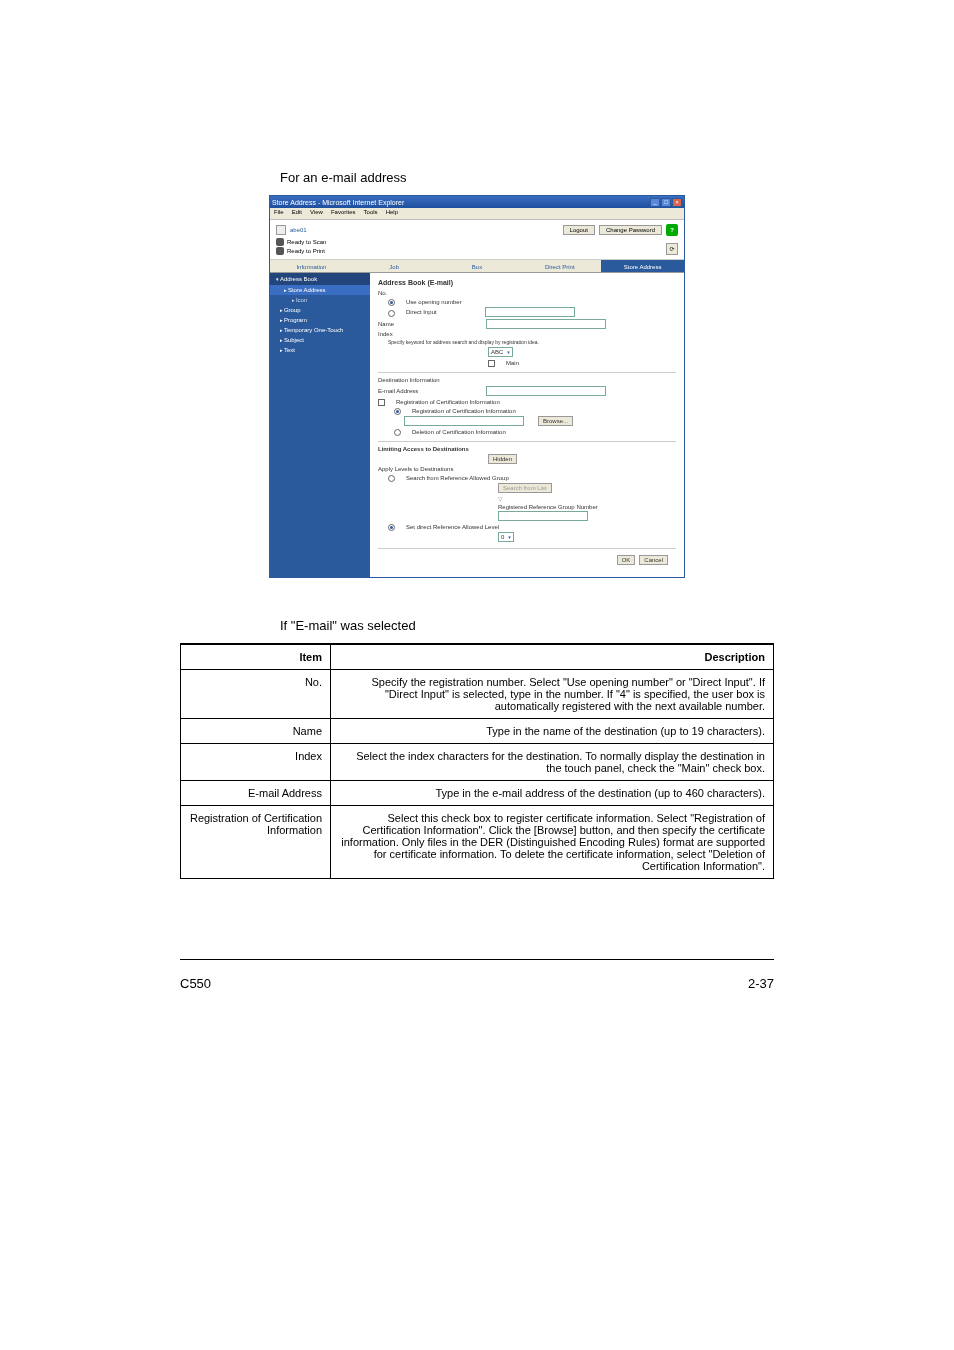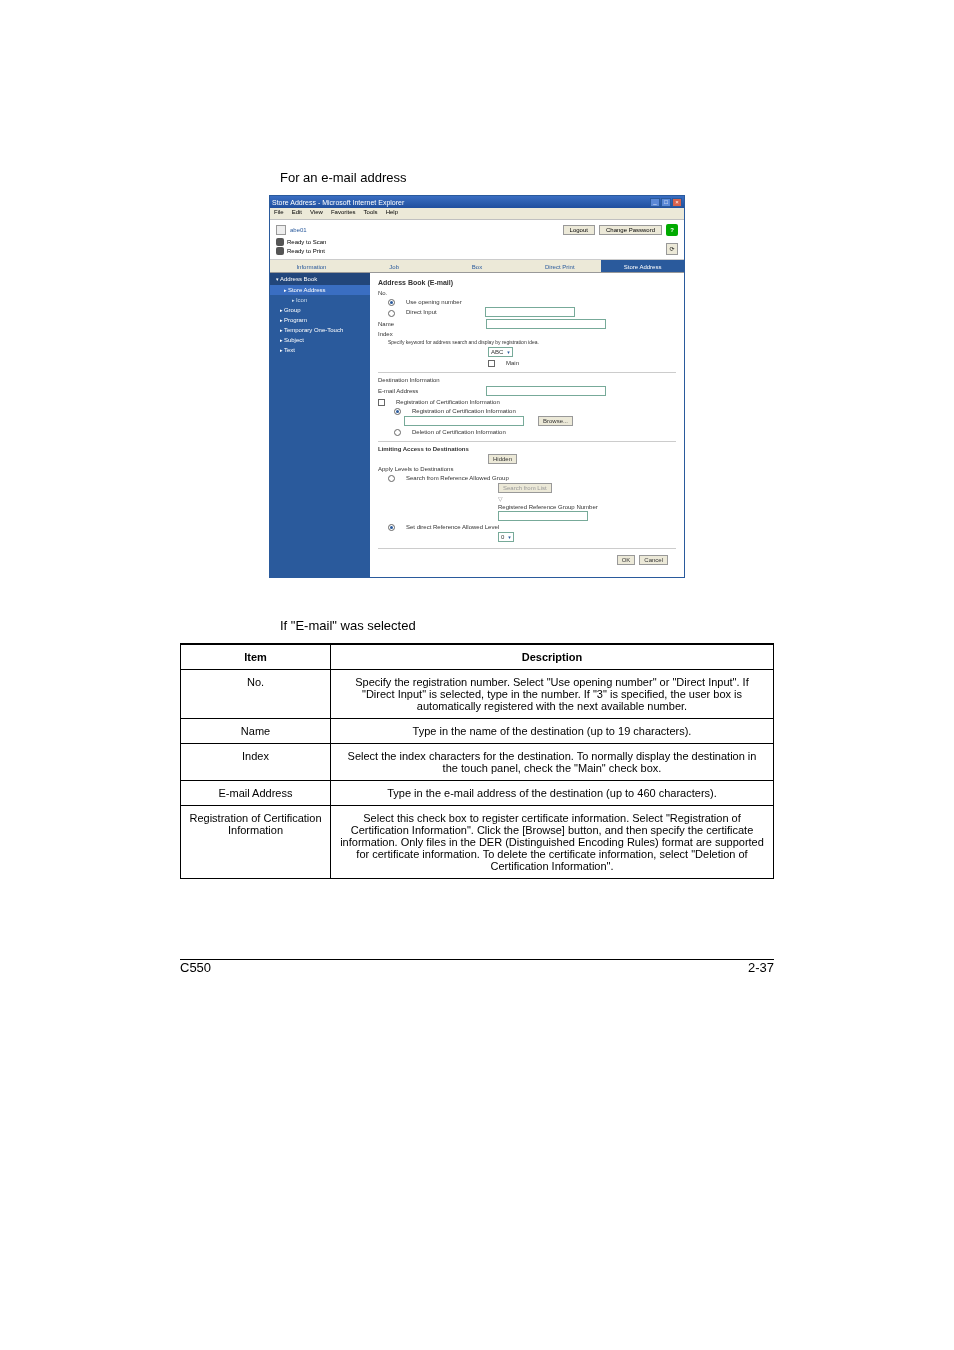--- a/index.html
+++ b/index.html
@@ -110,25 +110,25 @@
   .select::after{content:"▾";color:#2a5a9c;font-size:5px;}
   .groupbox{ margin:6px 0;}
   .smallbtn{ border:1px solid #999;background:#ece9d8;padding:1px 4px;display:inline-block;}
   .smallbtn.disabled{ color:#999;}
   .shortinput{width:90px !important;}
   .bottombar{ display:flex;justify-content:flex-end;gap:4px;padding:6px 8px;border-top:1px solid #ccc;}
   
   .subsection{ font-size:13px;margin:40px 0 10px 100px;}
   
   table.spec{ width:100%;border-collapse:collapse;font-size:11px;margin:0;}
-  table.spec th,table.spec td{ border:1px solid #000;padding:6px 8px;vertical-align:top;text-align:center;}
+  table.spec th,table.spec td{ border:1px solid #000;padding:6px 8px;vertical-align:top;text-align:right;}
   table.spec th{ font-weight:bold;background:#fff;}
   table.spec thead th{ border-top:2px solid #000;border-bottom:1px solid #000;}
   table.spec thead th:first-child{width:150px;}
-  .footer{ display:flex;justify-content:space-between;border-top:1px solid #000;margin-top:80px;padding-top:0;font-size:13px;}
+  .footer{ display:flex;justify-content:space-between;border-top:1px solid #000;margin-top:80px;padding-top:16px;font-size:13px;}
 </style>
 </head>
 <body>
 
 <div class="page">
 
   <div class="section-title">For an e-mail address</div>
 
   <div class="window">
     <div class="titlebar">
@@ -286,21 +286,21 @@
     <thead>
       <tr>
         <th>Item</th>
         <th>Description</th>
       </tr>
     </thead>
     <tbody>
       <tr>
           <td>No.</td>
           <td>Specify the registration number.
-Select "Use opening number" or "Direct Input". If "Direct Input" is selected, type in the number. If "3" is specified, the user box is automatically registered with the next available number.</td>
+Select "Use opening number" or "Direct Input". If "Direct Input" is selected, type in the number. If "4" is specified, the user box is automatically registered with the next available number.</td>
         </tr>
       <tr>
           <td>Name</td>
           <td>Type in the name of the destination (up to 19 characters).</td>
         </tr>
       <tr>
           <td>Index</td>
           <td>Select the index characters for the destination. To normally display the destination in the touch panel, check the "Main" check box.</td>
         </tr>
       <tr>

